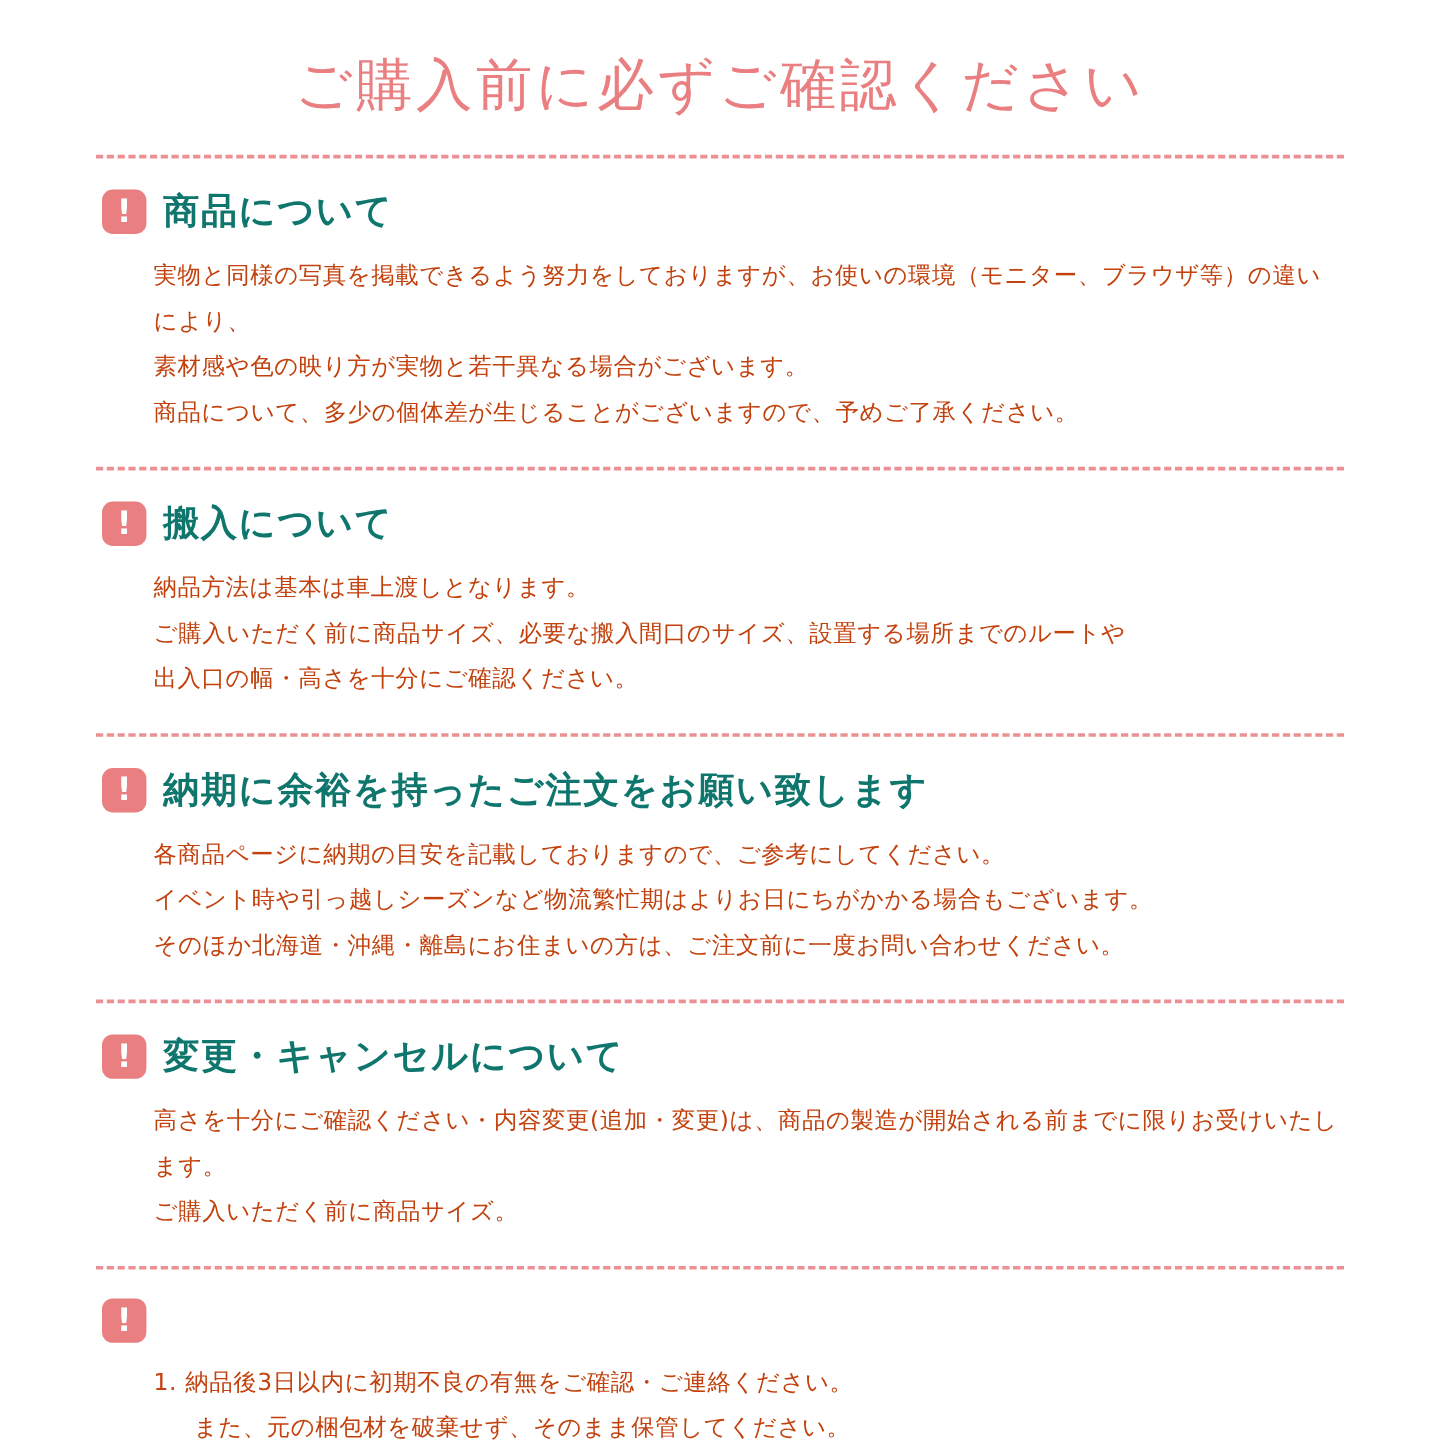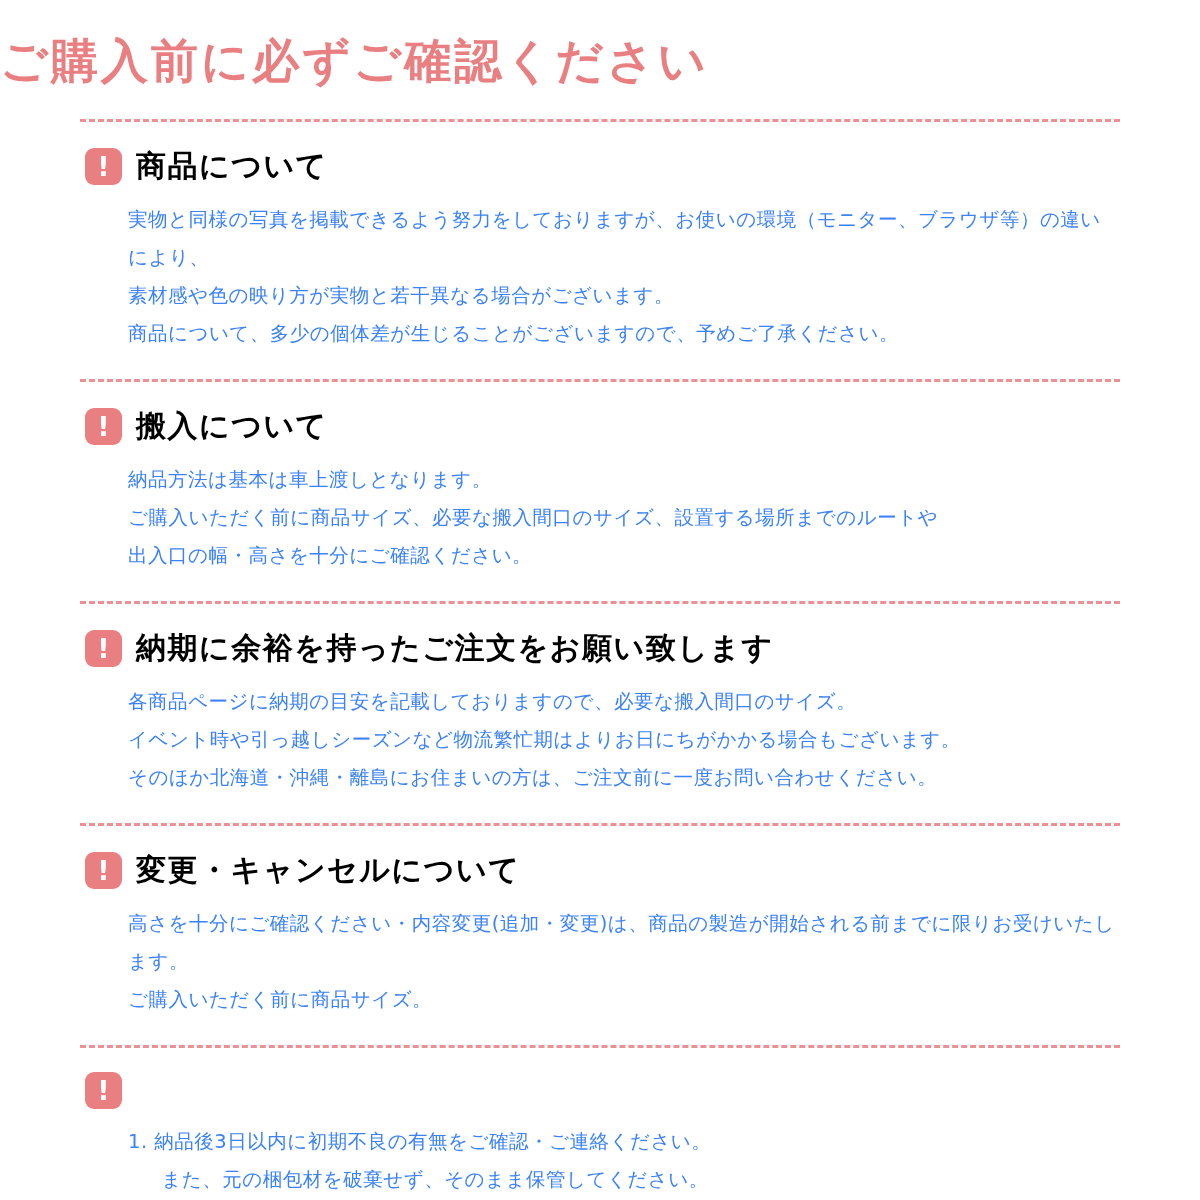--- a/index.html
+++ b/index.html
@@ -11,23 +11,24 @@
   .page {
     position: relative;
     width: 1200px;
     height: 1200px;
     background: #ffffff;
     overflow: hidden;
     box-sizing: border-box;
   }
   .title {
     margin: 0;
-    padding-top: 30px;
+    padding-top: 40px;
+    text-align: center;
     font-size: 47px;
-    font-weight: 700;
+    font-weight: 400;
     letter-spacing: 3px;
     color: var(--accent, #ea7f81);
   }
   .sections {
     margin-top: 26px;
   }
   .divider {
     height: 0;
     margin: 0 80px;
     border-top: 3px dashed var(--dash, #ec9093);
@@ -51,32 +52,32 @@
     font-size: 27px;
     line-height: 37px;
     text-align: center;
     display: inline-block;
   }
   .section h2 {
     margin: 0;
     font-size: 30px;
     font-weight: 800;
     letter-spacing: 1.5px;
-    color: #000000;
+    color: #0f766e;
   }
   .section .body {
     margin-top: 14px;
     padding-left: 43px;
   }
   .section .body p {
     margin: 0;
     font-size: 19.5px;
     line-height: 38px;
     letter-spacing: 0.5px;
-    color: #3b82f6;
+    color: #c2410c;
     white-space: pre-wrap;
   }
 </style>
 </head>
 <body>
 
 <div class="page">
   <h1 class="title">ご購入前に必ずご確認ください</h1>
   <div class="sections" id="sections">
       <div class="divider"></div>
@@ -103,21 +104,21 @@
           <p>出入口の幅・高さを十分にご確認ください。</p>
         </div>
       </section>
       <div class="divider"></div>
       <section class="section">
         <div class="heading-row">
           <span class="excl-icon">!</span>
           <h2>納期に余裕を持ったご注文をお願い致します</h2>
         </div>
         <div class="body">
-          <p>各商品ページに納期の目安を記載しておりますので、必要な搬入間口のサイズ。</p>
+          <p>各商品ページに納期の目安を記載しておりますので、ご参考にしてください。</p>
           <p>イベント時や引っ越しシーズンなど物流繁忙期はよりお日にちがかかる場合もございます。</p>
           <p>そのほか北海道・沖縄・離島にお住まいの方は、ご注文前に一度お問い合わせください。</p>
         </div>
       </section>
       <div class="divider"></div>
       <section class="section">
         <div class="heading-row">
           <span class="excl-icon">!</span>
           <h2>変更・キャンセルについて</h2>
         </div>

